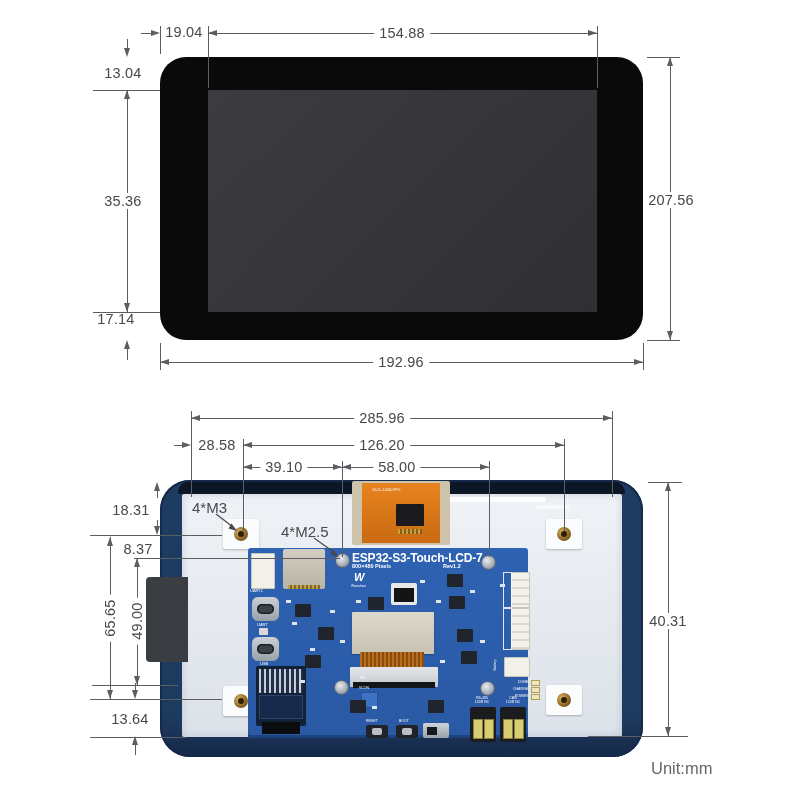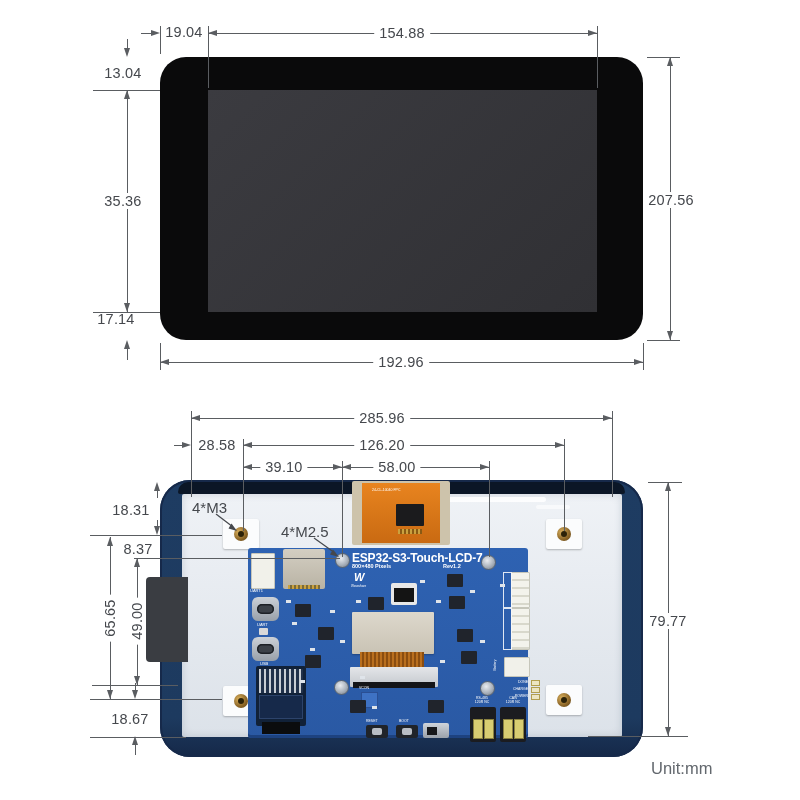--- a/index.html
+++ b/index.html
@@ -301,30 +301,30 @@
   <div>
     <div class="vl" style="left:137px;top:558px;height:127px"></div>
     <div class="ar u" style="left:133.5px;top:558px"></div>
     <div class="ar d" style="left:133.5px;top:676px"></div>
     <div class="dt rot" style="left:137px;top:621px">49.00</div>
   </div>
 
   <div>
     <div class="vl" style="left:135px;top:683px;height:8px"></div>
     <div class="ar d" style="left:131.5px;top:690px"></div>
-    <div class="dt" style="left:130px;top:719px">18.67</div>
+    <div class="dt" style="left:130px;top:719px">13.64</div>
     <div class="ar u" style="left:131.5px;top:736px"></div>
     <div class="vl" style="left:135px;top:744px;height:11px"></div>
   </div>
 
   <div>
     <div class="vl" style="left:668px;top:482px;height:254px"></div>
     <div class="ar u" style="left:664.5px;top:482px"></div>
     <div class="ar d" style="left:664.5px;top:727px"></div>
-    <div class="dt bg" style="left:668px;top:621px">79.77</div>
+    <div class="dt bg" style="left:668px;top:621px">40.31</div>
   </div>
 
   <div class="callout" style="left:192px;top:499px">4*M3</div>
   <svg class="abs" style="left:214px;top:512px" width="26" height="22" viewBox="0 0 26 22">
     <line x1="2" y1="2" x2="19" y2="15" stroke="#45484d" stroke-width="1.2"></line>
     <polygon points="23,19 14.5,16.5 17.5,11.5" fill="#45484d"></polygon>
   </svg>
   <div class="callout" style="left:281px;top:523px">4*M2.5</div>
   <svg class="abs" style="left:312px;top:536px" width="30" height="24" viewBox="0 0 30 24">
     <line x1="2" y1="2" x2="23" y2="17" stroke="#45484d" stroke-width="1.2"></line>

